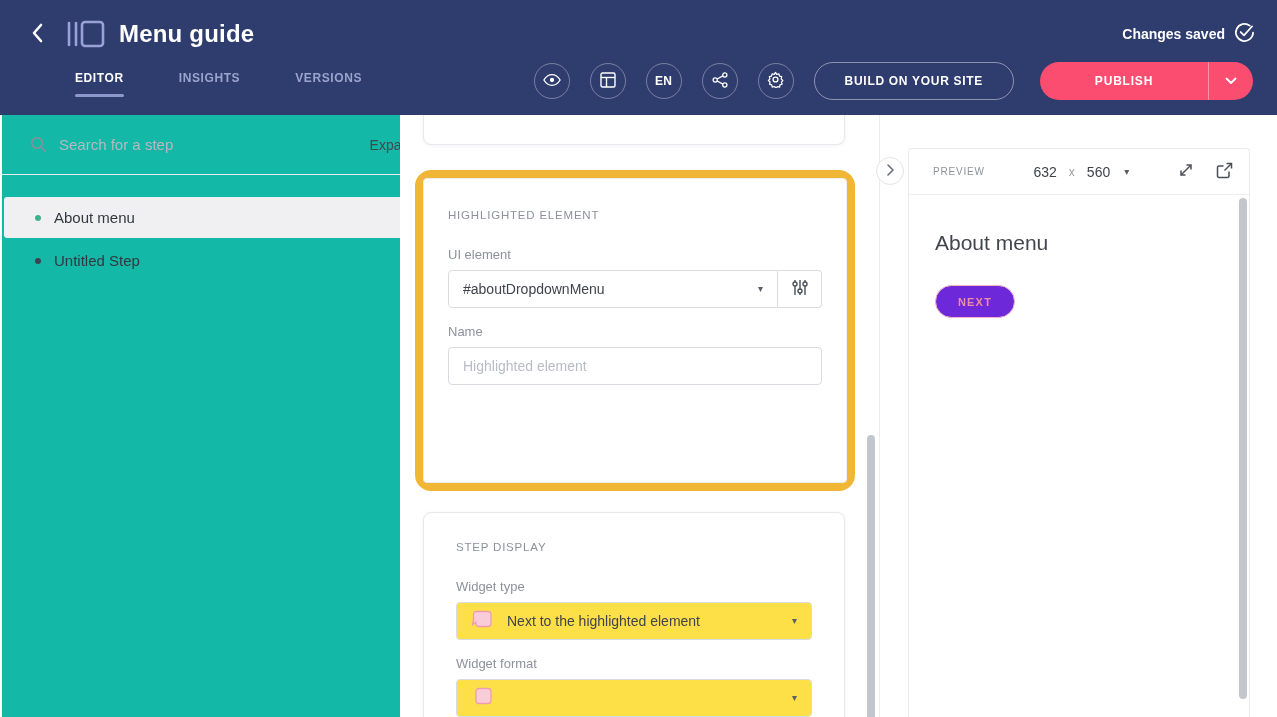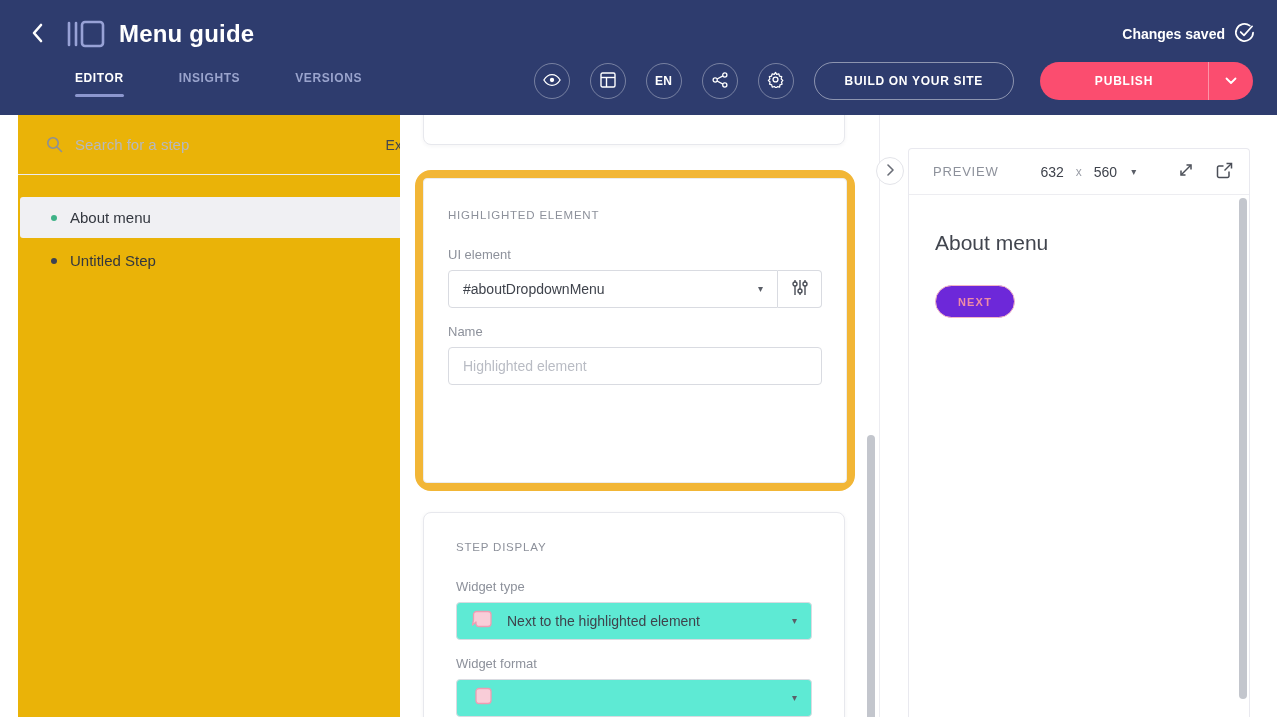--- a/index.html
+++ b/index.html
@@ -24,21 +24,21 @@
   .row2-spacer { flex:1; }
   .icon-circles { display:flex; align-items:center; gap:20px; }
   .icon-circle { width:36px; height:36px; border-radius:50%; border:1px solid rgba(255,255,255,0.35); display:flex; align-items:center; justify-content:center; color:#fff; cursor:pointer; font-size:12px; font-weight:bold; letter-spacing:0.3px; background:transparent; }
   .build-btn { margin-left:20px; height:38px; border-radius:19px; border:1px solid rgba(255,255,255,0.45); background:transparent; color:#fff; font-size:12px; font-weight:bold; letter-spacing:0.7px; padding:0 30px; cursor:pointer; }
   .publish-btn { margin-left:26px; height:38px; width:213px; border-radius:19px; border:none; background:#fb4d6f; color:#fff; display:flex; align-items:center; cursor:pointer; overflow:hidden; padding:0; }
   .publish-label { flex:1; text-align:center; font-size:12px; font-weight:bold; letter-spacing:0.8px; color:#fff; }
   .publish-divider { width:1px; height:38px; background:rgba(255,255,255,0.4); }
   .publish-caret { width:44px; display:flex; align-items:center; justify-content:center; color:#fff; }
 
   
-  .sidebar { position:absolute; top:115px; left:18px; width:460px; height:602px; background:#eab308; border-right:1px solid #e9e9ef; }
+  .sidebar { position:absolute; top:115px; left:2px; width:460px; height:602px; background:#14b8a6; border-right:1px solid #e9e9ef; }
   .sidebar-search-row { height:60px; display:flex; align-items:center; padding:0 26px 0 28px; border-bottom:1px solid #ebebf0; }
   .search-icon-wrap { color:#8b8f99; display:flex; align-items:center; }
   .sidebar-search-input { flex:1; border:none; outline:none; background:transparent; margin-left:12px; font-size:15px; color:#3f434c; font-family:inherit; }
   .sidebar-search-input::placeholder { color:#b6b9c0; }
   .expand-all { color:#43474f; font-size:14px; cursor:pointer; white-space:nowrap; }
   .step-list { padding:22px 0 0 0; }
   .step-item { display:flex; align-items:center; height:41px; margin:0 2px 2px 2px; padding-left:31px; border-radius:3px; cursor:pointer; }
   .step-item.active { background:#f0f0f3; }
   .step-bullet { width:6px; height:6px; border-radius:50%; flex:0 0 auto; }
   .bullet-green { background:#3fb287; }
@@ -58,30 +58,30 @@
   .select-group { display:flex; margin-top:8px; }
   .select-box { flex:1; height:38px; border:1px solid #d9dbe1; border-radius:4px 0 0 4px; display:flex; align-items:center; padding:0 14px; cursor:pointer; background:#fff; }
   .select-value { flex:1; font-size:14px; color:#3f434c; }
   .caret { color:#5a5e67; font-size:10px; line-height:1; }
   .adv-btn { width:44px; height:38px; border:1px solid #d9dbe1; border-left:none; border-radius:0 4px 4px 0; display:flex; align-items:center; justify-content:center; cursor:pointer; background:#fff; color:#4a4e57; }
   .text-input { width:100%; height:38px; border:1px solid #d9dbe1; border-radius:4px; margin-top:8px; padding:0 14px; font-size:14px; color:#3f434c; outline:none; font-family:inherit; }
   .text-input::placeholder { color:#b9bcc4; }
   .checkbox-row { display:flex; align-items:center; margin-top:20px; gap:11px; }
   .checkbox { width:14px; height:14px; border:1px solid #c7cad1; border-radius:2px; background:#fff; appearance:none; -webkit-appearance:none; cursor:pointer; margin:0; }
   .checkbox-label { font-size:14px; color:#3c404a; }
-  .widget-select { height:38px; border:1px solid #d9dbe1; border-radius:4px; margin-top:8px; display:flex; align-items:center; padding:0 14px; gap:14px; cursor:pointer; background:#5eead4; }
+  .widget-select { height:38px; border:1px solid #d9dbe1; border-radius:4px; margin-top:8px; display:flex; align-items:center; padding:0 14px; gap:14px; cursor:pointer; background:#fde047; }
   .main-scrollbar { position:absolute; top:320px; left:467px; width:8px; height:290px; border-radius:4px; background:#c3c6cd; cursor:pointer; }
 
   
   .collapse-btn { position:absolute; top:157px; left:876px; width:28px; height:28px; border-radius:50%; background:#fff; border:1px solid #e3e4e9; color:#6a6e77; font-size:14px; display:flex; align-items:center; justify-content:center; cursor:pointer; z-index:3; }
 
   
   .preview-panel { position:absolute; top:148px; left:908px; width:342px; height:569px; background:#fff; border:1px solid #e9e9ef; border-bottom:none; border-radius:4px 4px 0 0; }
   .preview-header { height:46px; border-bottom:1px solid #ededf1; display:flex; align-items:center; padding:0 16px 0 24px; }
-  .preview-title { font-size:13px; color:#8d919b; letter-spacing:0.8px; }
+  .preview-title { font-size:10px; color:#8d919b; letter-spacing:0.8px; }
   .preview-dims { flex:1; display:flex; align-items:center; justify-content:center; gap:12px; cursor:pointer; }
   .dim-num { font-size:14px; color:#3f434c; }
   .dim-x { font-size:12px; color:#9a9ea7; }
   .dims-caret { margin-left:2px; }
   .preview-icons { display:flex; align-items:center; gap:22px; color:#4a4e57; }
   .preview-icon-btn { background:none; border:none; cursor:pointer; color:#4a4e57; display:flex; padding:0; }
   .preview-body { padding:36px 26px 0 26px; }
   .preview-heading { font-size:21px; color:#41454e; }
   .next-btn { margin-top:30px; width:80px; height:33px; border-radius:17px; background:#6d28d9; border:1px solid #f3b6c5; color:#ee8ca6; font-size:11px; font-weight:bold; letter-spacing:1.2px; cursor:pointer; }
   .preview-scrollbar { position:absolute; top:49px; right:2px; width:8px; height:501px; border-radius:4px; background:#c3c6cd; cursor:pointer; }

